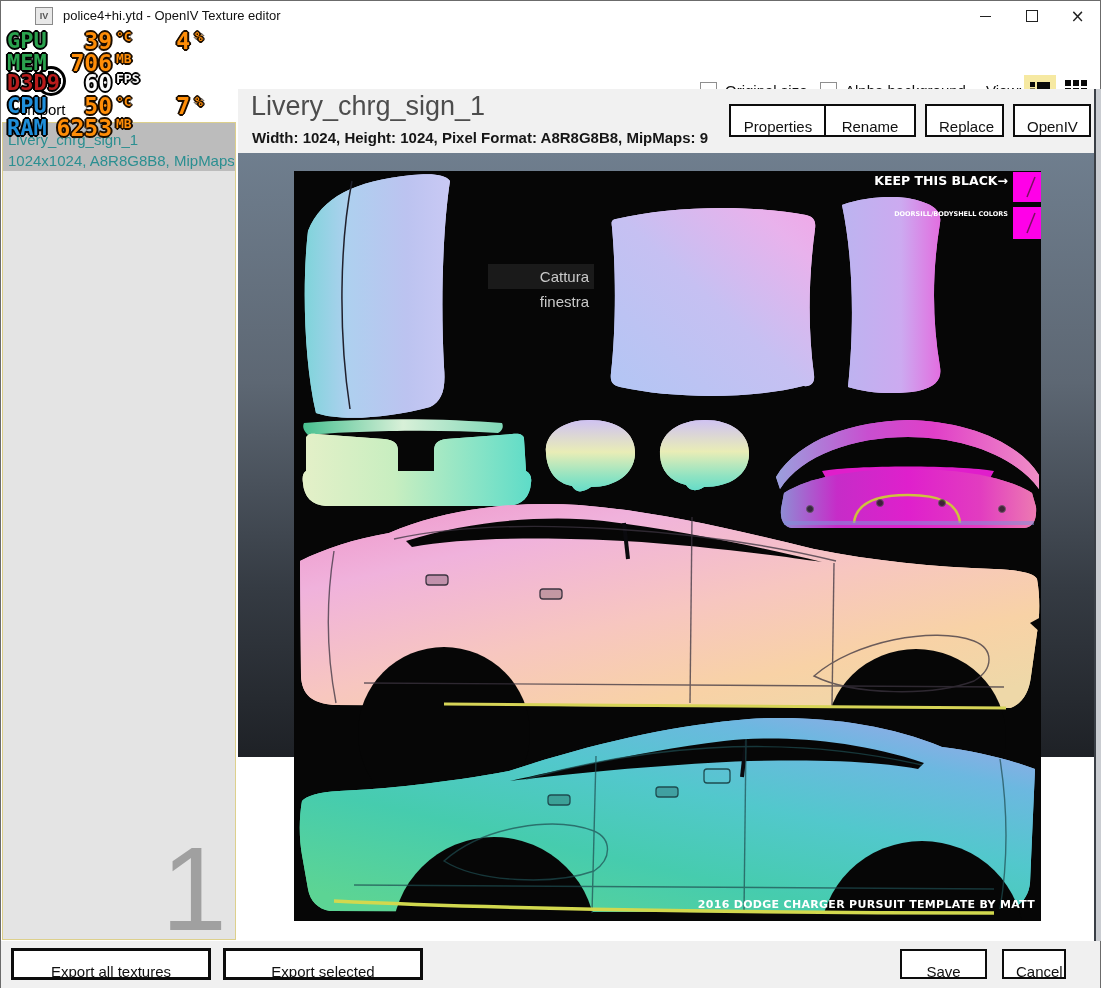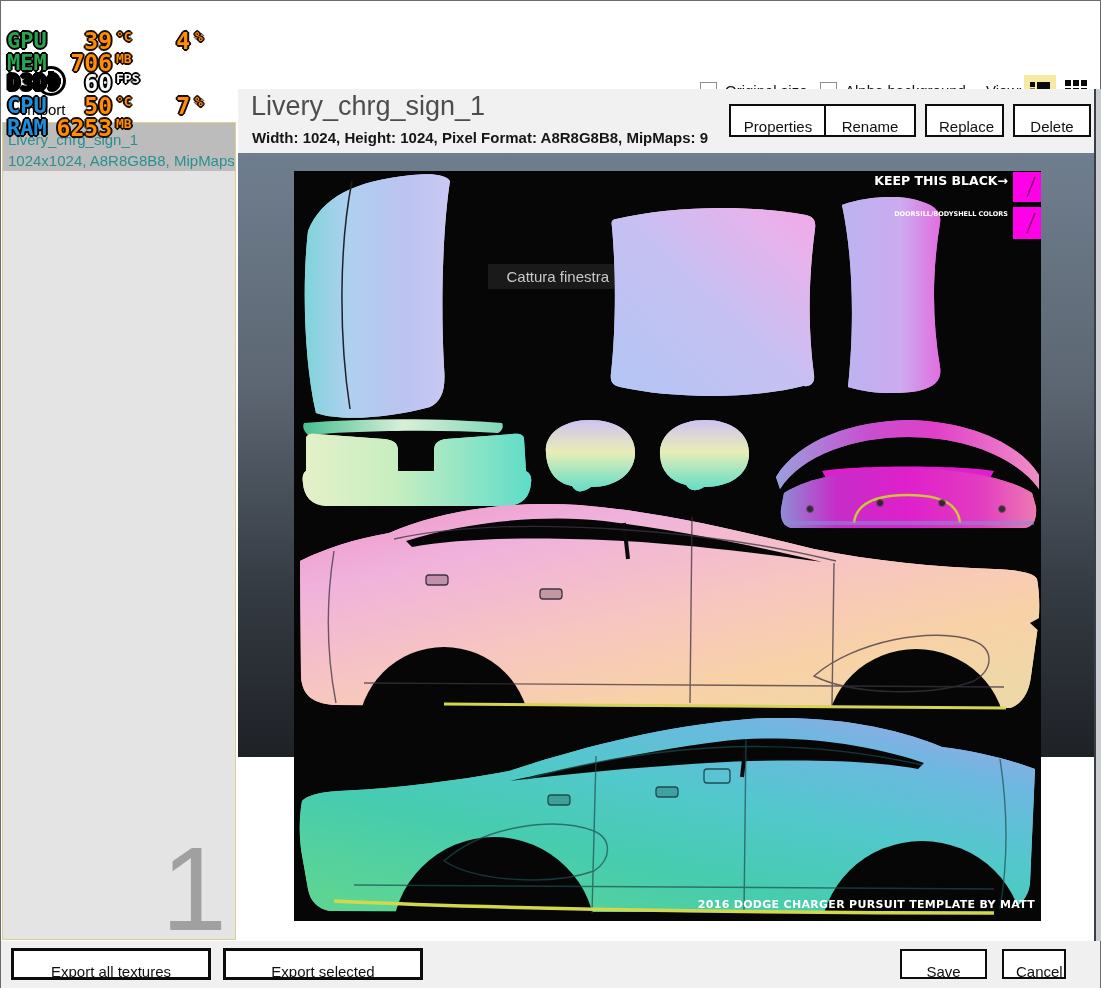--- a/index.html
+++ b/index.html
@@ -54,21 +54,21 @@
   .hbtn{top:15px;height:33px;}
   .b-props{right:275px;width:98px}.b-ren{right:186px;width:92px}
   .b-rep{right:98px;width:79px}.b-del{right:11px;width:78px}
 
   
   .viewer{position:absolute;left:237px;top:152px;width:856px;height:604px;
     background:linear-gradient(#6f7e8e 0%,#5d6773 38%,#353b43 72%,#1e2126 100%);}
   .texture{position:absolute;left:56px;top:18px;width:747px;height:750px;background:#060606;}
   .scroll-strip{position:absolute;left:1093px;top:88px;width:8px;height:852px;background:#c9ccd1;
     border-left:2px solid #3a3f46;box-sizing:border-box;}
-  .capture-tip{position:absolute;left:487px;top:263px;width:126px;height:25px;background:rgba(30,30,30,0.85);
+  .capture-tip{position:absolute;left:487px;top:263px;width:106px;height:25px;background:rgba(30,30,30,0.85);
     color:#c9c9c9;font-size:15px;line-height:25px;text-align:right;padding-right:5px;box-sizing:border-box;z-index:40;}
 
   
   .footer{position:absolute;left:0;top:940px;width:100%;height:48px;background:#f0f0f0;}
   .fbtn{top:7px;height:32px;border-width:3px;}
   .b-exall{left:10px;width:200px}.b-exsel{left:222px;width:200px}
   .fbtn2{top:8px;height:30px;border-width:2px;}
   .b-save{left:899px;width:87px}.b-cancel{left:1001px;width:64px}
 
   
@@ -77,30 +77,43 @@
   .osd-row{position:absolute;left:0;height:24px;width:230px;}
   .r0{top:29px}.r1{top:51px}.r2{top:71px}.r3{top:94px}.r4{top:116px}
   .osd-row span{position:absolute;white-space:nowrap;}
   .o-lab{left:1px;font-size:22px;line-height:22px;
     text-shadow:-2px 0 #000,2px 0 #000,0 -2px #000,0 2px #000,-1px -1px #000,1px 1px #000,1px -1px #000,-1px 1px #000;}
   .o-val{left:40px;width:66px;text-align:right;font-size:23px;line-height:22px;}
   .o-unit{left:110px;top:0;font-size:13px;line-height:14px;}
   .o-val2{left:148px;width:36px;text-align:right;font-size:23px;line-height:22px;}
   .o-unit2{left:189px;top:0;font-size:13px;line-height:14px;}
   .c-green{color:#2aa24e;}
-  .c-rose{color:#000000;}
+  .c-rose{color:#b91c1c;}
   .c-blue{color:#1f8fdb;}
   .c-orange{color:#ff8d07;text-shadow:-2px 0 #1c0e00,2px 0 #1c0e00,0 -2px #1c0e00,0 2px #1c0e00,-1px -1px #1c0e00,1px 1px #1c0e00,1px -1px #1c0e00,-1px 1px #1c0e00;}
   .c-white{color:#fafafa;text-shadow:-2px 0 #000,2px 0 #000,0 -2px #000,0 2px #000,-1px -1px #000,1px 1px #000,1px -1px #000,-1px 1px #000;}
 </style>
 </head>
 <body>
 
 <div class="app">
 
+  <div class="titlebar">
+    <div class="app-icon">IV</div>
+    <div class="title-text">police4+hi.ytd - OpenIV Texture editor</div>
+    <div class="win-btn wb-min">
+        <div class="glyph-min"></div>
+      </div>
+    <div class="win-btn wb-max">
+        <div class="glyph-max"></div>
+      </div>
+    <div class="win-btn wb-close">
+        <div class="glyph-close">×</div>
+      </div>
+  </div>
 
   <div class="toolbar">
     <div class="import-btn">
       <svg width="36" height="36" style="position:absolute;left:14px;top:0">
         <circle cx="18" cy="18" r="13.5" fill="none" stroke="#000" stroke-width="3"></circle>
         <rect x="15" y="8" width="6" height="20" fill="#000"></rect>
         <rect x="8" y="15" width="20" height="6" fill="#000"></rect>
       </svg>
       <div class="import-label">Import</div>
     </div>
@@ -139,21 +152,21 @@
     </div>
     <div class="list-count">1</div>
   </div>
 
   <div class="content-header">
     <div class="ch-title">Livery_chrg_sign_1</div>
     <div class="ch-sub">Width: 1024, Height: 1024, Pixel Format: A8R8G8B8, MipMaps: 9</div>
     <button class="btn hbtn b-props">Properties</button>
     <button class="btn hbtn b-ren">Rename</button>
     <button class="btn hbtn b-rep">Replace</button>
-    <button class="btn hbtn b-del">Delete</button>
+    <button class="btn hbtn b-del">OpenIV</button>
   </div>
 
   <div class="viewer">
     <div class="texture">
       <svg width="747" height="750" viewBox="0 0 747 750">
         <defs>
           <pattern id="mesh" width="36" height="28" patternUnits="userSpaceOnUse">
             <path d="M0 0 H36 M0 28 H36 M0 28 L18 0 L36 28 M0 0 L18 28 L36 0" stroke="#141422" stroke-width="0.8" fill="none" opacity="0.5"></path>
           </pattern>
           <linearGradient id="gHood" x1="0" y1="0" x2="1" y2="0">

